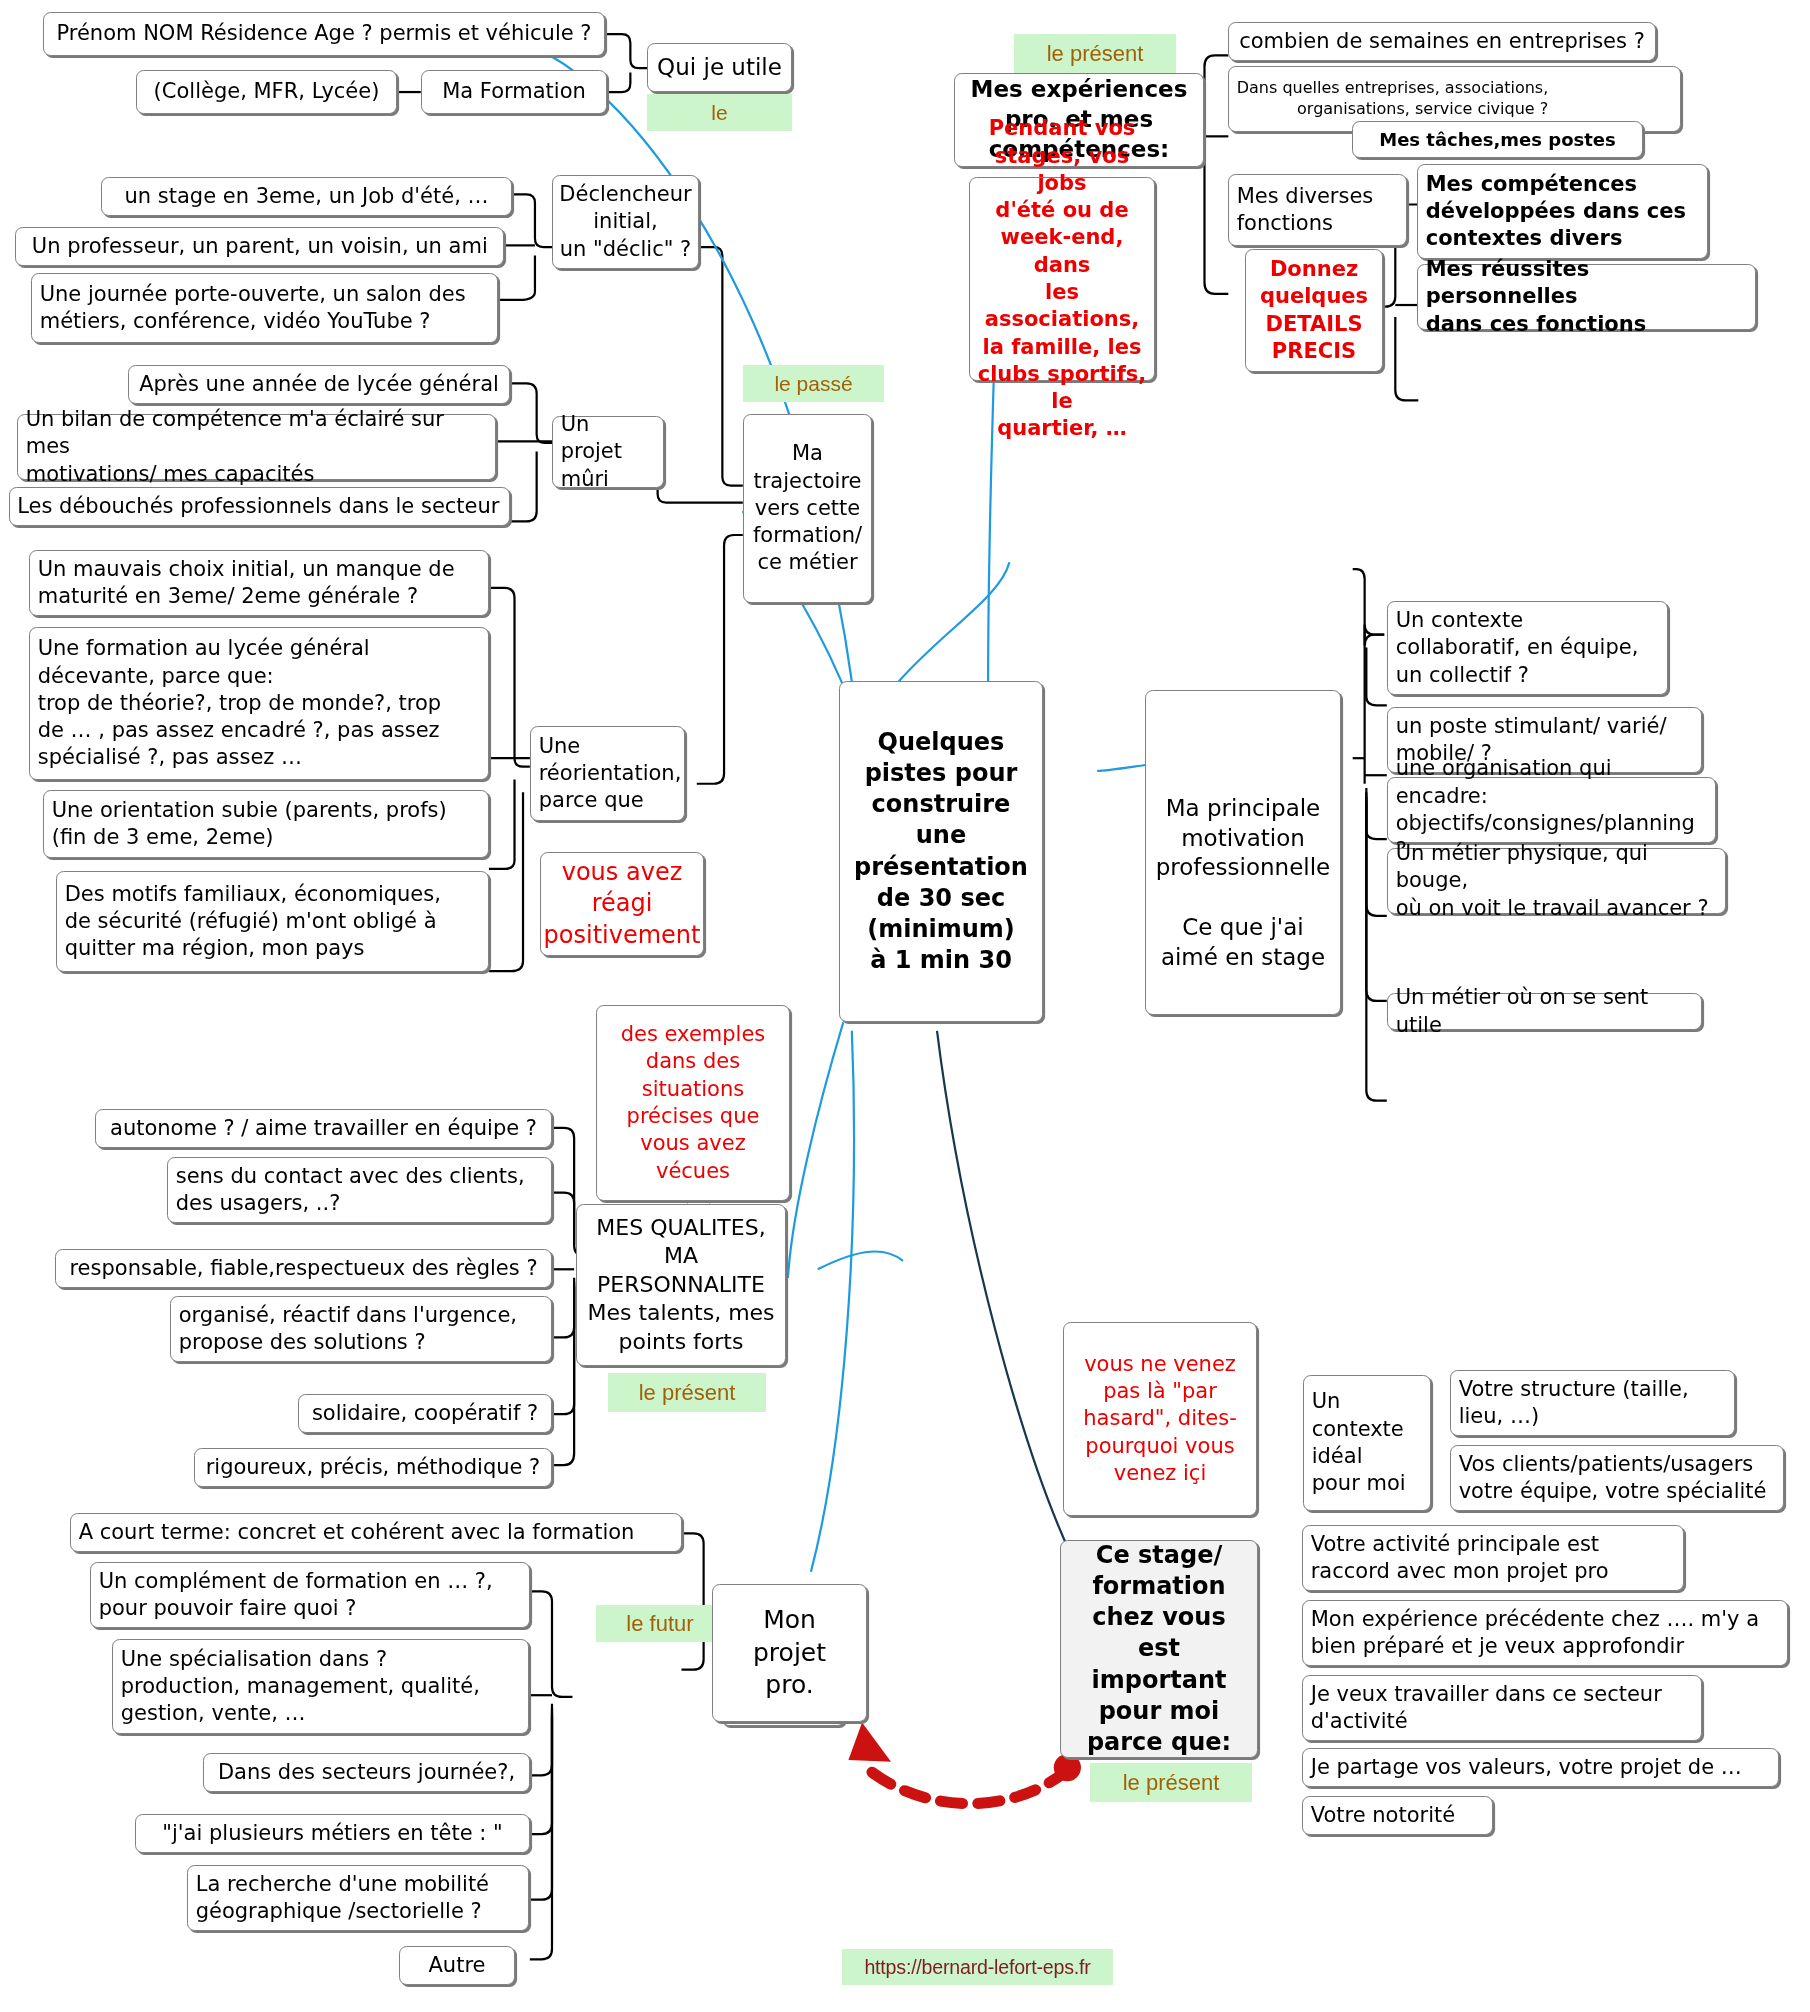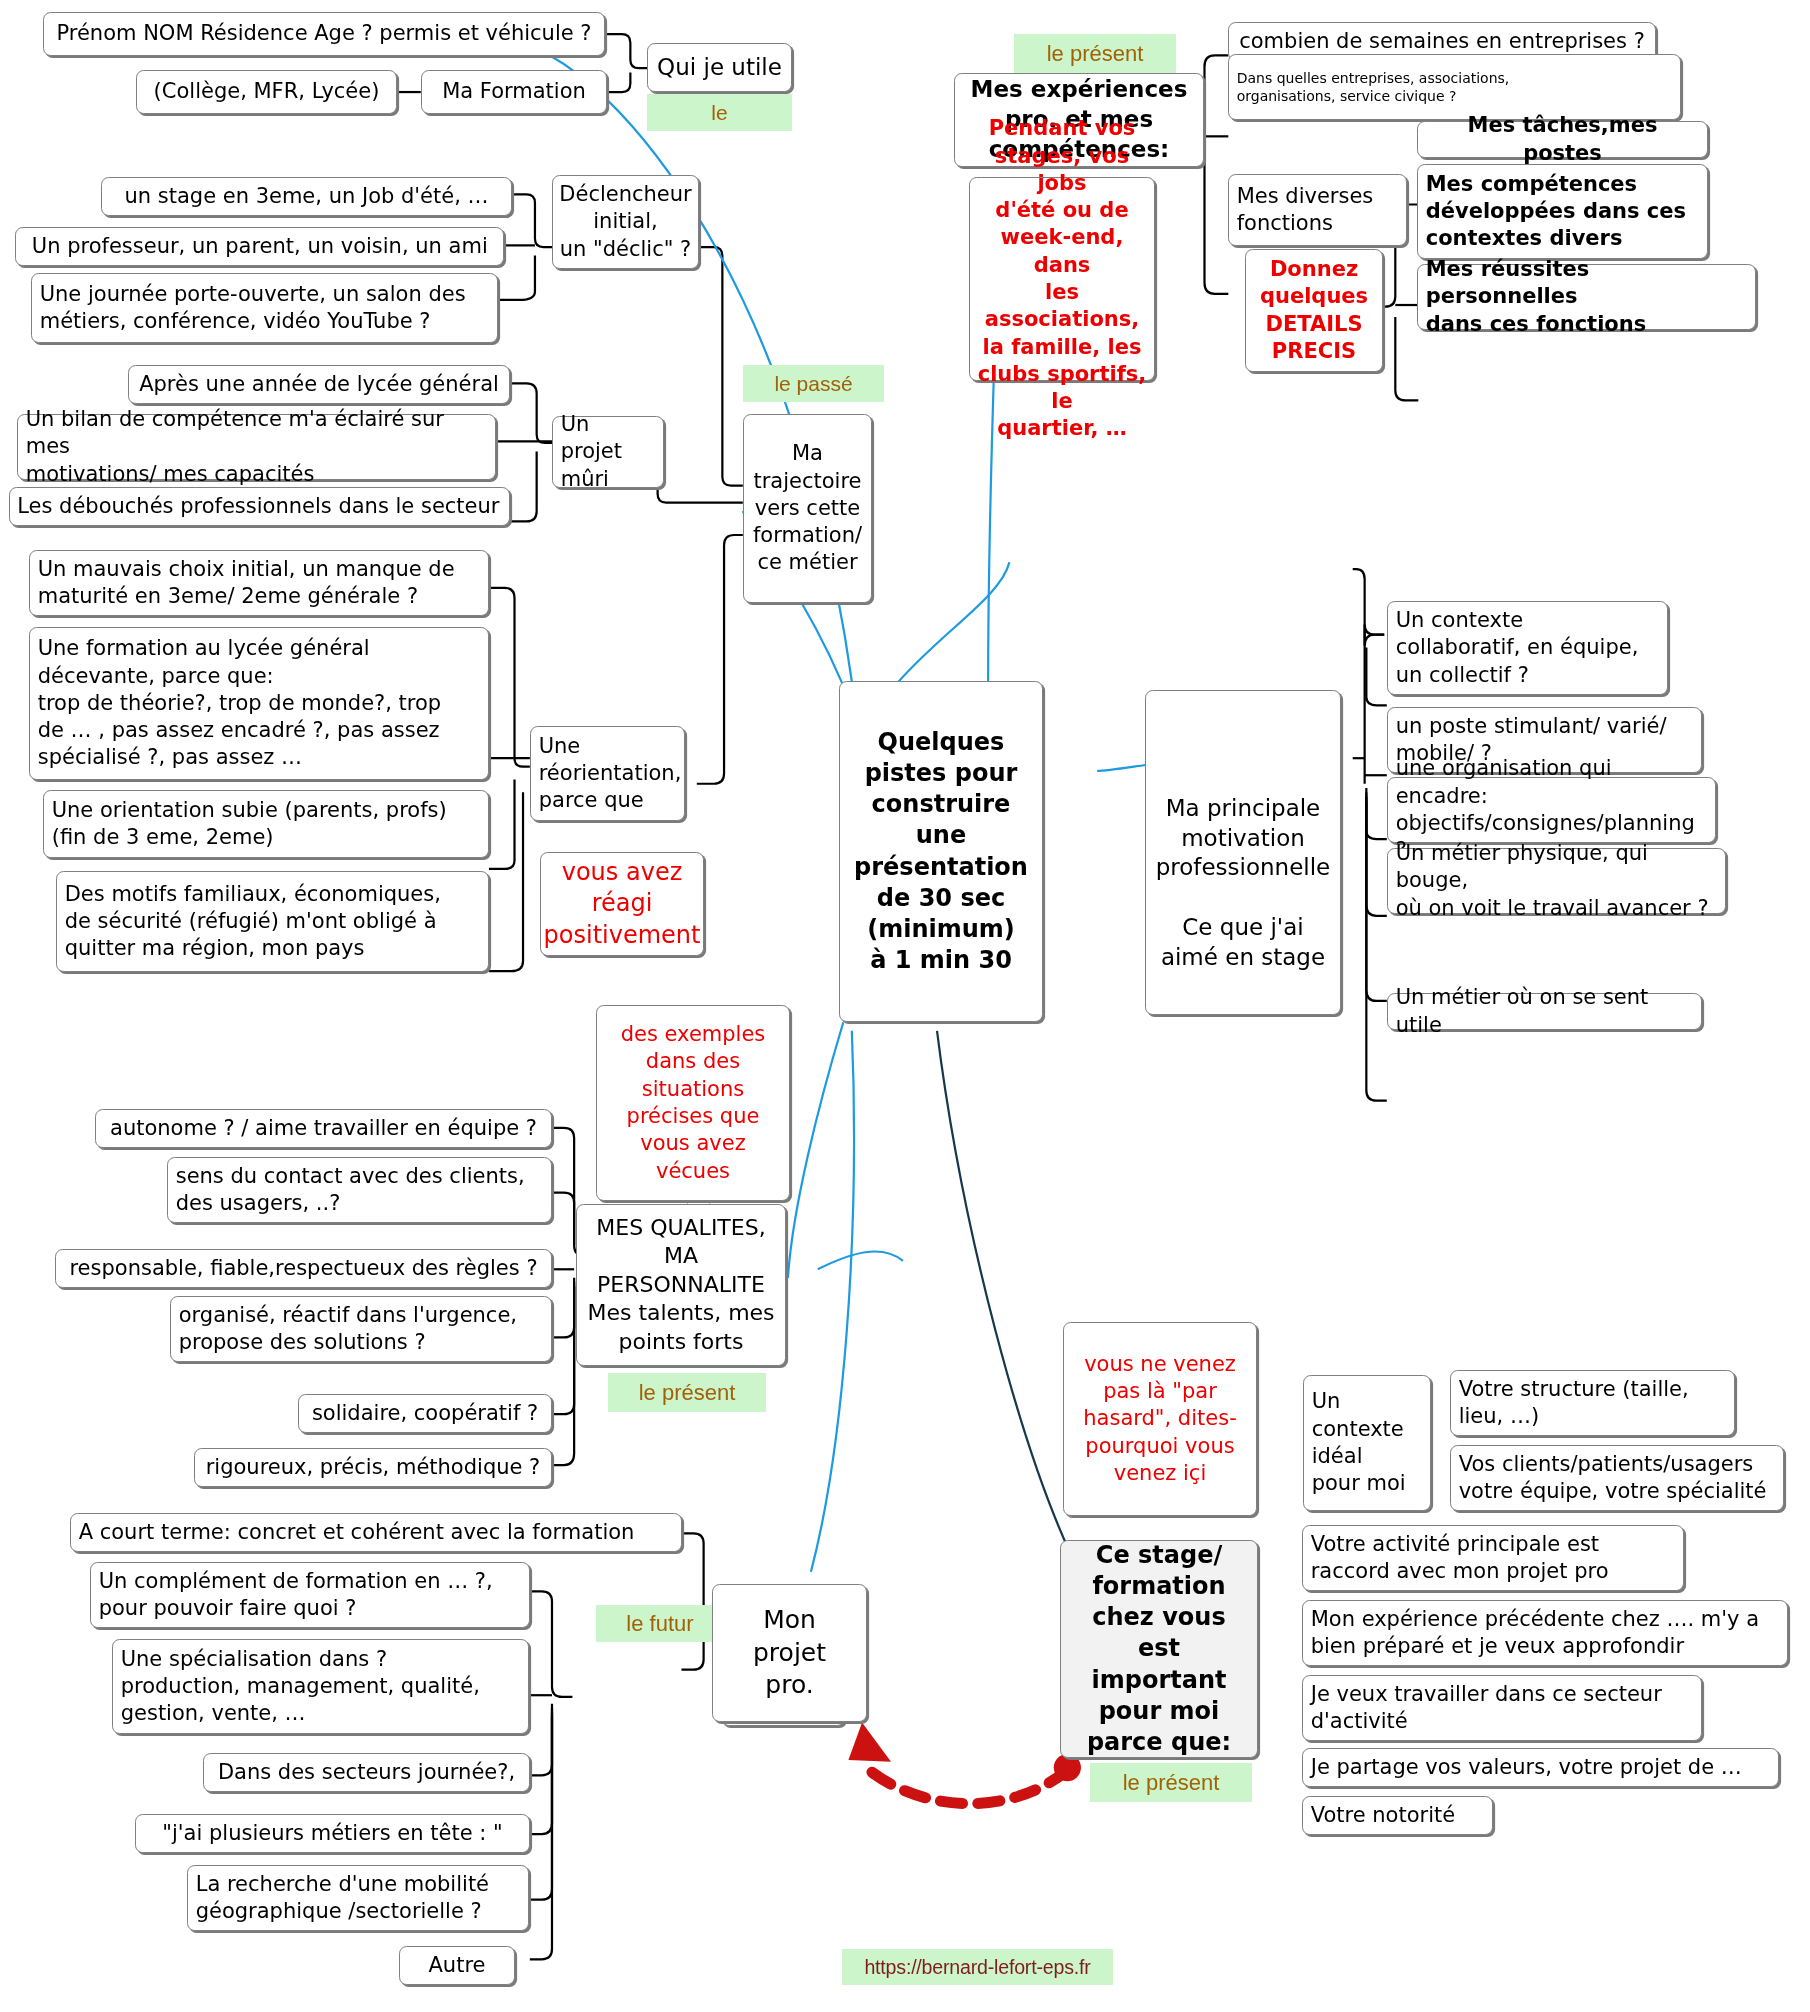--- a/index.html
+++ b/index.html
@@ -242,32 +242,32 @@
 stages, vos jobs
 d'été  ou de
 week-end, dans
 les associations,
 la famille,  les
 clubs sportifs, le
 quartier, …</div>
 
   <div class="node ctr" style="left:1228px;top:22px;width:428px;height:39px;font-size:21px;">combien de semaines en entreprises  ?</div>
 
-  <div class="node left" style="left:1228px;top:54px;width:453px;height:66px;font-size:14px;">Dans quelles entreprises, associations,
+  <div class="node left" style="left:1228px;top:66px;width:453px;height:66px;font-size:16px;text-align:right;">Dans quelles entreprises, associations,
 organisations, service civique ?</div>
 
   <div class="node left" style="left:1228px;top:174px;width:179px;height:72px;font-size:21px;">Mes  diverses
 fonctions</div>
 
   <div class="node ctr red bold" style="left:1245px;top:249px;width:138px;height:123px;font-size:21px;">Donnez
 quelques
 DETAILS
 PRECIS</div>
 
-  <div class="node ctr bold" style="left:1417px;top:121px;width:291px;height:37px;font-size:21px;">Mes tâches,mes postes</div>
+  <div class="node ctr bold" style="left:1352px;top:121px;width:291px;height:37px;font-size:18px;">Mes tâches,mes postes</div>
 
   <div class="node left bold" style="left:1417px;top:164px;width:291px;height:95px;font-size:21px;">Mes compétences
 développées dans ces
 contextes divers</div>
 
   <div class="node left bold" style="left:1417px;top:264px;width:339px;height:66px;font-size:21px;">Mes réussites personnelles
 dans ces fonctions</div>
 
   <div class="node ctr" style="left:1145px;top:690px;width:196px;height:325px;font-size:23px;padding-top:65px;">Ma principale
 motivation

